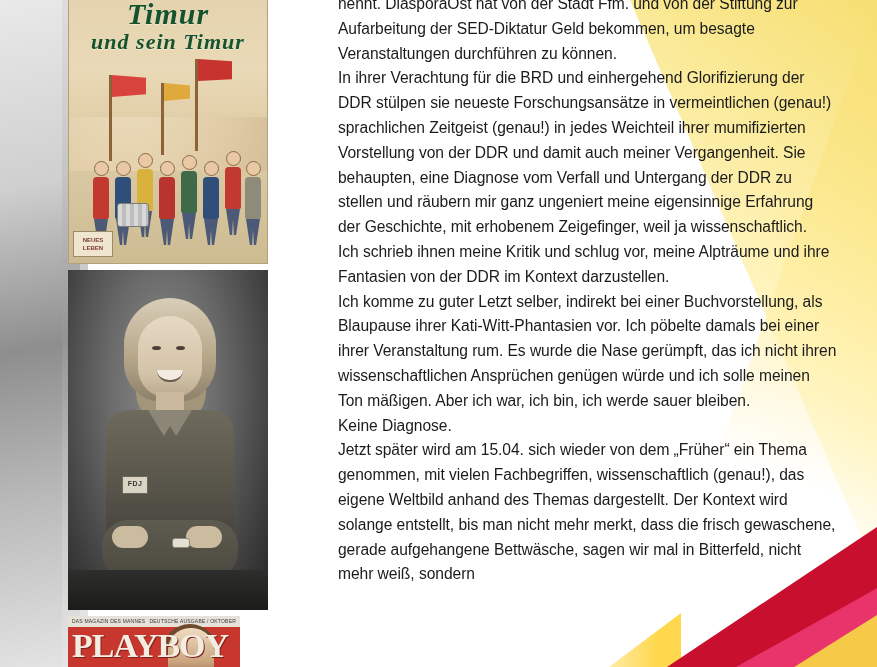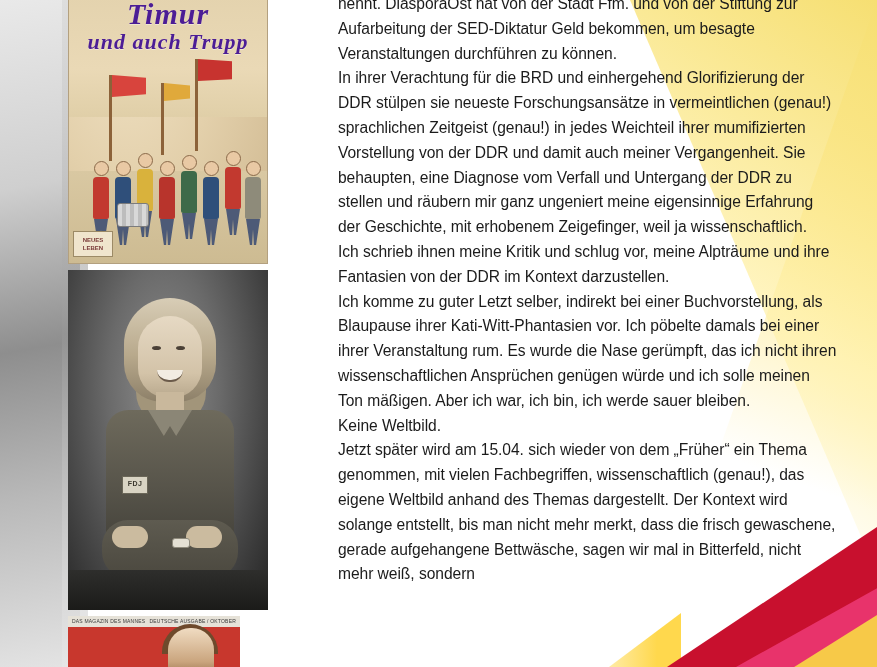--- a/index.html
+++ b/index.html
@@ -110,21 +110,21 @@
   }
   .poster-ground {
     position: absolute;
     left: 0; right: 0; bottom: 0; height: 92px;
     background: linear-gradient(180deg, #d9c8a2 0%, #cdbb92 100%);
   }
   .poster-title {
     position: absolute;
     top: 2px; left: 0; right: 0;
     text-align: center;
-    color: #4c1d95;
+    color: #14532d;
     font-family: "Liberation Serif", serif;
     font-style: italic;
     font-weight: bold;
     letter-spacing: 1px;
     text-shadow: 0 1px 0 rgba(255,255,255,0.4);
   }
   .poster-title .l1 { display:block; font-size: 30px; line-height: 30px; }
   .poster-title .l2 { display:block; font-size: 22px; line-height: 26px; }
 
   
@@ -365,21 +365,21 @@
 
   <div class="img-col">
 
     <div class="poster">
       <div class="poster-paper"></div>
       <div class="poster-sky"></div>
       <div class="poster-ground"></div>
 
       <div class="poster-title">
         <span class="l1">Timur</span>
-        <span class="l2">und auch Trupp</span>
+        <span class="l2">und sein Timur</span>
       </div>
 
       <div class="flagpole" style="left:40px; top:78px; height:86px;"></div>
       <div class="flag" style="left:43px; top:78px; background:#d8443d; clip-path:polygon(0 0,100% 12%,100% 88%,0 100%);"></div>
       <div class="flagpole" style="left:126px; top:62px; height:92px;"></div>
       <div class="flag" style="left:129px; top:62px; background:#c7332f; clip-path:polygon(0 0,100% 10%,100% 92%,0 100%);"></div>
       <div class="flagpole" style="left:92px; top:86px; height:72px;"></div>
       <div class="flag" style="left:95px; top:86px; width:26px; height:18px; background:#e0a93b; clip-path:polygon(0 0,100% 14%,100% 86%,0 100%);"></div>
 
       <div class="fig" style="left:24px;">
@@ -450,30 +450,31 @@
       <div class="ph-table"></div>
     </div>
 
     <div class="magazine">
       <div class="mag-top">
         <span>DAS MAGAZIN DES MANNES</span>
         <span>DEUTSCHE AUSGABE / OKTOBER</span>
       </div>
       <div class="mag-hair"></div>
       <div class="mag-portrait"></div>
+      <div class="mag-title">PLAYBOY</div>
     </div>
 
   </div>
 
   <div class="text-col">
     <p>nennt. DiasporaOst hat von der Stadt Ffm. und von der Stiftung zur Aufarbeitung der SED-Diktatur Geld bekommen, um besagte Veranstaltungen durchführen zu können.</p>
     <p>In ihrer Verachtung für die BRD und einhergehend Glorifizierung der DDR stülpen sie neueste Forschungsansätze in vermeintlichen (genau!) sprachlichen Zeitgeist (genau!) in jedes Weichteil ihrer mumifizierten Vorstellung von der DDR und damit auch meiner Vergangenheit. Sie behaupten, eine Diagnose vom Verfall und Untergang der DDR zu stellen und räubern mir ganz ungeniert meine eigensinnige Erfahrung der Geschichte, mit erhobenem Zeigefinger, weil ja wissenschaftlich.</p>
     <p>Ich schrieb ihnen meine Kritik und schlug vor, meine Alpträume und ihre Fantasien von der DDR im Kontext darzustellen.</p>
     <p>Ich komme zu guter Letzt selber, indirekt bei einer Buchvorstellung, als Blaupause ihrer Kati-Witt-Phantasien vor. Ich pöbelte damals bei einer ihrer Veranstaltung rum. Es wurde die Nase gerümpft, das ich nicht ihren wissenschaftlichen Ansprüchen genügen würde und ich solle meinen Ton mäßigen. Aber ich war, ich bin, ich werde sauer bleiben.</p>
-    <p>Keine Weltbild.</p>
+    <p>Keine Diagnose.</p>
     <p>Jetzt später wird am 15.04. sich wieder von dem „Früher“ ein Thema genommen, mit vielen Fachbegriffen, wissenschaftlich (genau!), das eigene Weltbild anhand des Themas dargestellt. Der Kontext wird solange entstellt, bis man nicht mehr merkt, dass die frisch gewaschene, gerade aufgehangene Bettwäsche, sagen wir mal in Bitterfeld, nicht mehr weiß, sondern</p>
   </div>
 
   <div class="shard-d"></div>
   <div class="shard-a"></div>
   <div class="shard-b"></div>
   <div class="shard-c"></div>
 
 </div>
 

